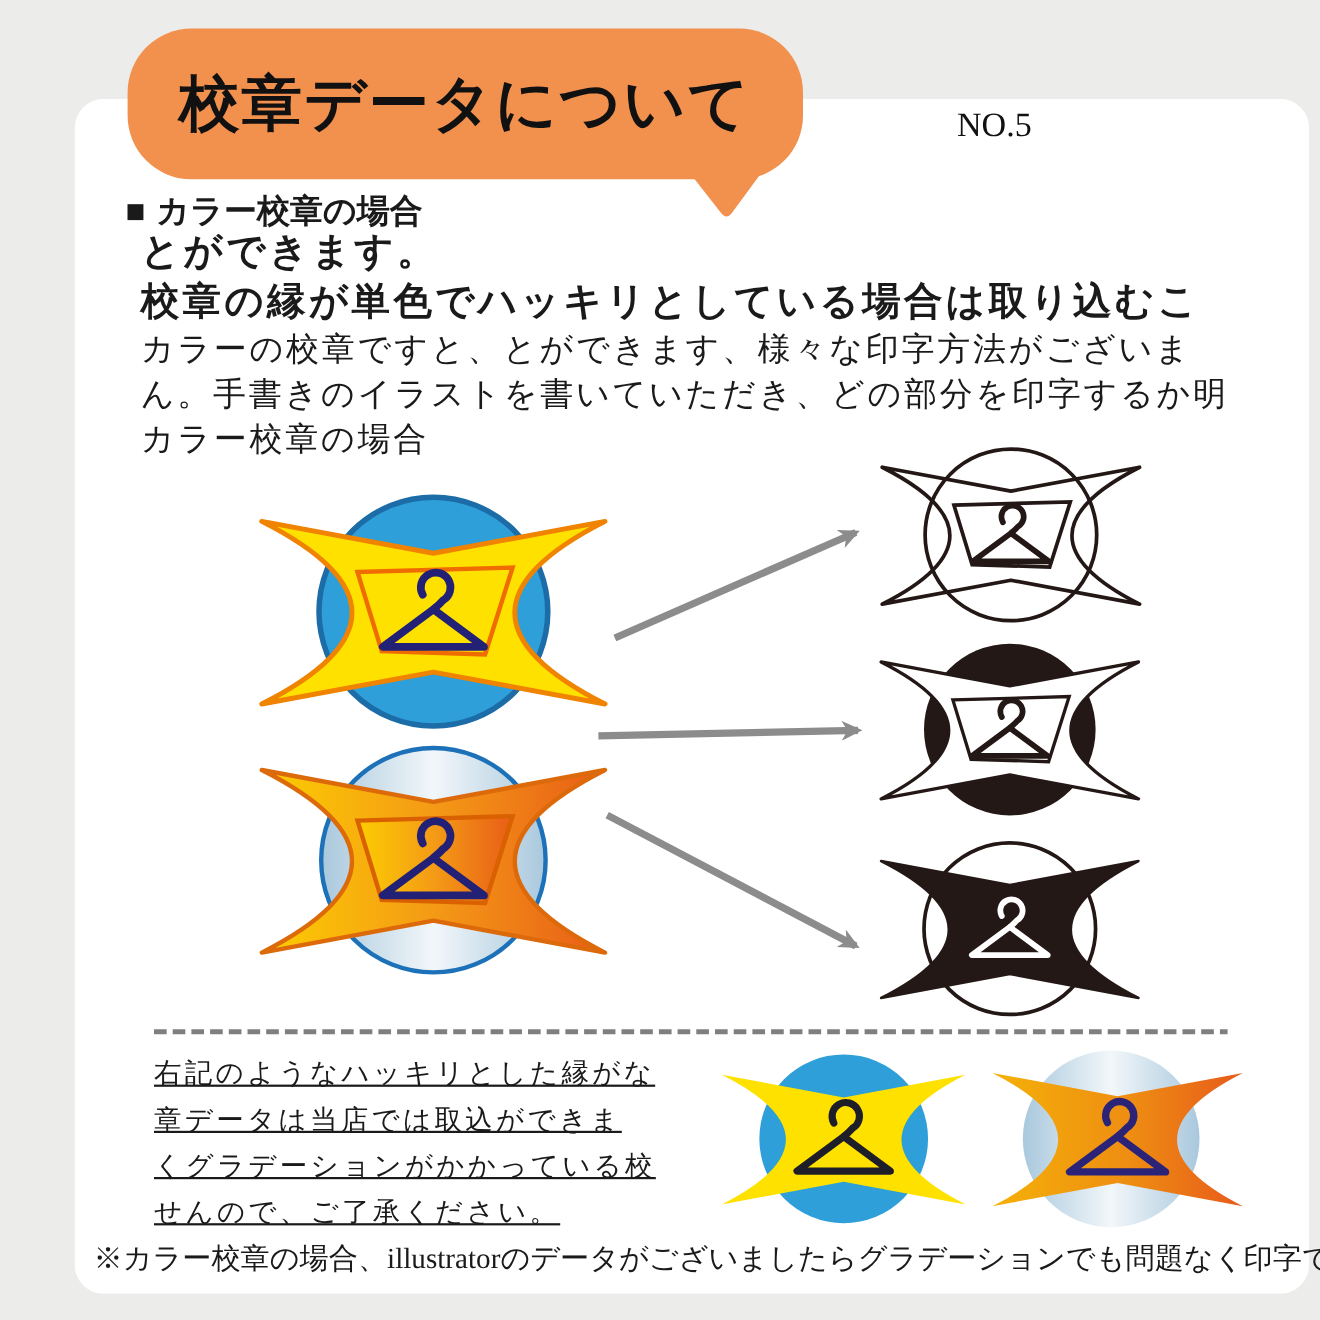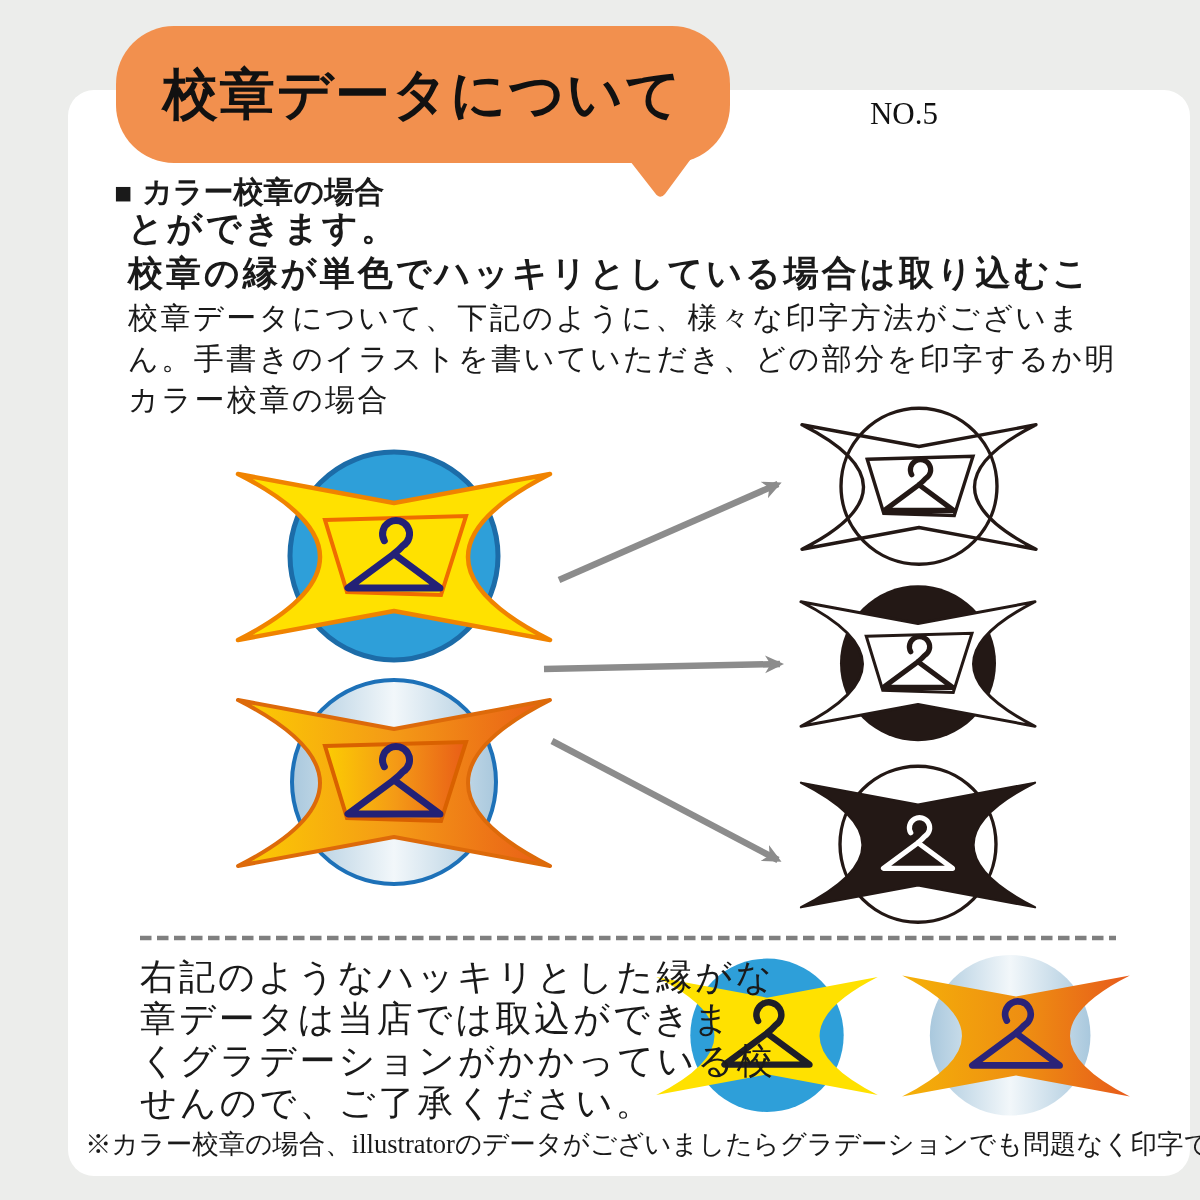--- a/index.html
+++ b/index.html
@@ -41,21 +41,21 @@
     font-size:35px;font-weight:bold;letter-spacing:3px;line-height:45px;
   }
   .lead .line{white-space:nowrap;}
   .para{
     position:absolute;left:100px;top:297px;width:1000px;
     font-size:30px;letter-spacing:2.5px;line-height:41px;
   }
   .para .line{white-space:nowrap;}
   .bottom-text{
     position:absolute;left:112px;top:956px;width:540px;
-    font-size:36px;letter-spacing:3px;line-height:42px;
+    font-size:25px;letter-spacing:3px;line-height:42px;text-decoration:underline;
   }
   .bottom-text .line{white-space:nowrap;}
   .footer-note{
     position:absolute;left:57px;top:1126px;width:1090px;
     font-size:26.5px;letter-spacing:0px;white-space:nowrap;
   }
   svg{display:block;}
   .diagram{position:absolute;left:0;top:0;width:1200px;height:1200px;pointer-events:none;}
 </style>
 </head>
@@ -78,21 +78,21 @@
     <span>■</span>
     <span>カラー校章の場合</span>
   </div>
 
   <div class="lead">
     <div class="line">とができます。</div>
     <div class="line">校章の縁が単色でハッキリとしている場合は取り込むこ</div>
   </div>
 
   <div class="para">
-    <div class="line">校章データについて、下記のように、様々な印字方法がございま</div>
+    <div class="line">カラーの校章ですと、とができます、様々な印字方法がございま</div>
     <div class="line">ん。手書きのイラストを書いていただき、どの部分を印字するか明</div>
     <div class="line">カラー校章の場合</div>
   </div>
 
   <svg class="diagram" viewBox="0 0 1200 1200">
     <defs>
       <path id="shape-x" d="M -156,-83 L 0,-54 L 156,-83 Q -8,0 156,83 L 0,54 L -156,83 Q 8,0 -156,-83 Z"></path>
       <path id="shape-trap" d="M -69,-37 L 72,-41 L 47,38 L -47,35 Z"></path>
       <g id="shape-hanger" fill="none" stroke-width="7" stroke-linecap="round" stroke-linejoin="round">
         <path d="M -9.7,-16.3 A 13.5,13.5 0 1 1 8.8,-11.3 Q 5,-7 1,-4"></path>

